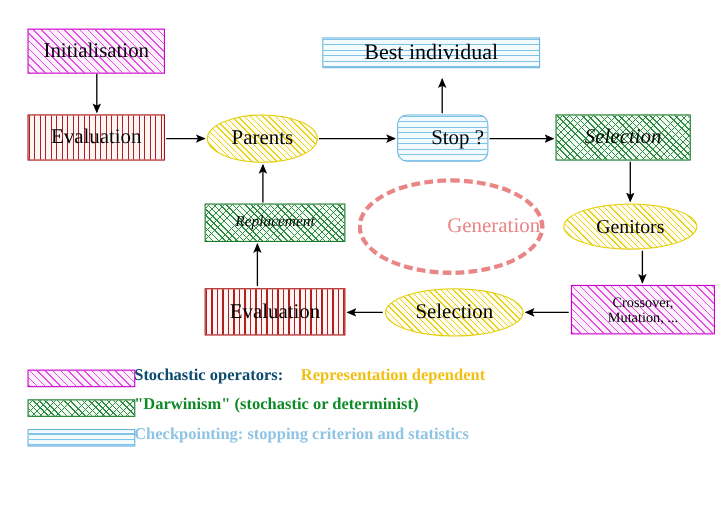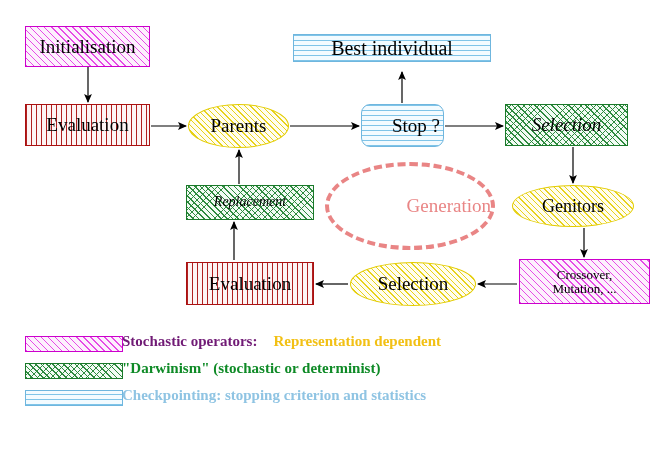--- a/index.html
+++ b/index.html
@@ -78,21 +78,21 @@
   .swatch{
     position:absolute;left:25px;
     width:98px;height:16px;
     box-sizing:border-box;
   }
   .legend-text{
     position:absolute;left:122px;top:-3px;
     font-size:15px;font-weight:bold;
     white-space:nowrap;
   }
-  .lt-magenta{color:#701a75;}
+  .lt-magenta{color:#0c4a6e;}
   .lt-gold{color:#f2c014;}
   .lt-green{color:#0e8a26;}
   .lt-red{color:#d41414;}
   .lt-blue{color:#8fc4e3;}
   .legend-text .seg2{margin-left:16px;}
 </style>
 </head>
 <body>
 
 <svg id="canvas" viewBox="0 0 662 471" xmlns="http://www.w3.org/2000/svg">

